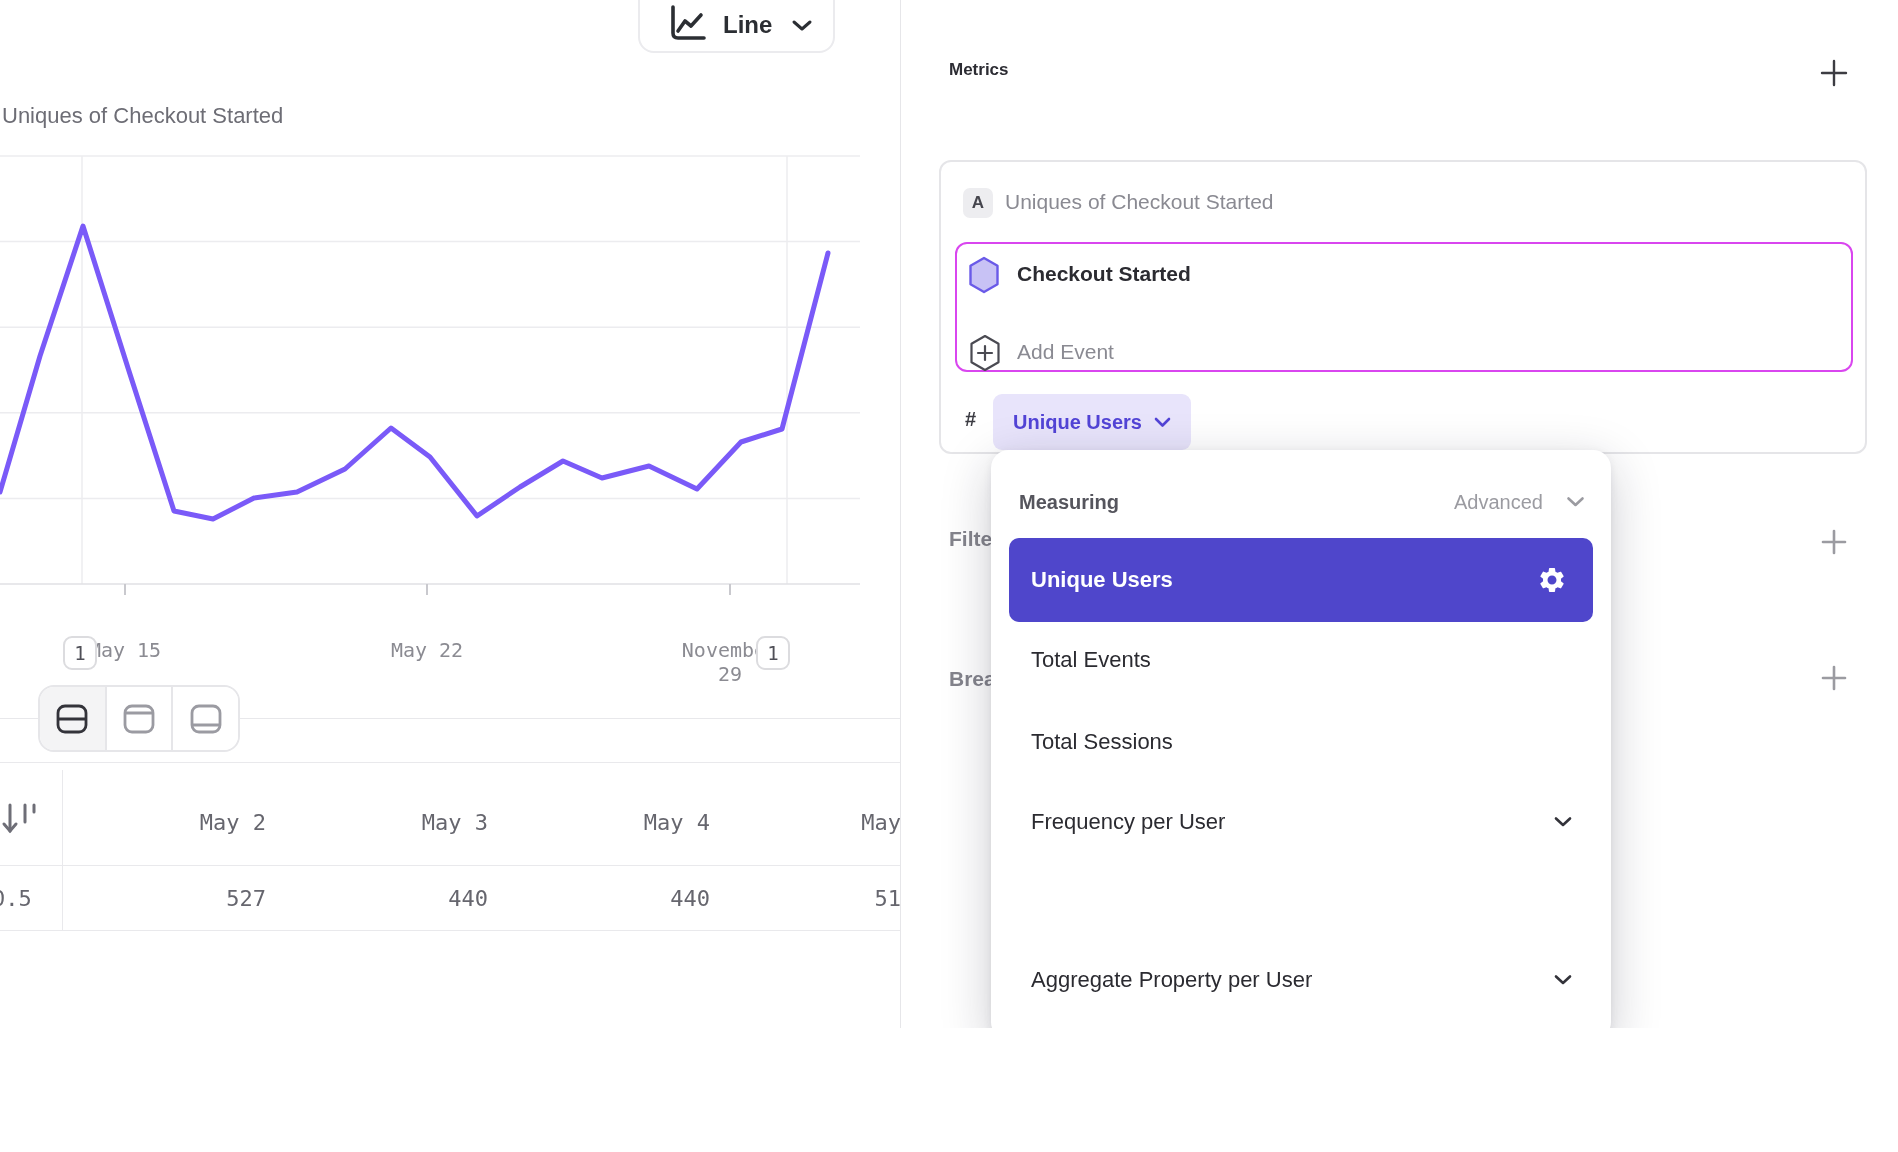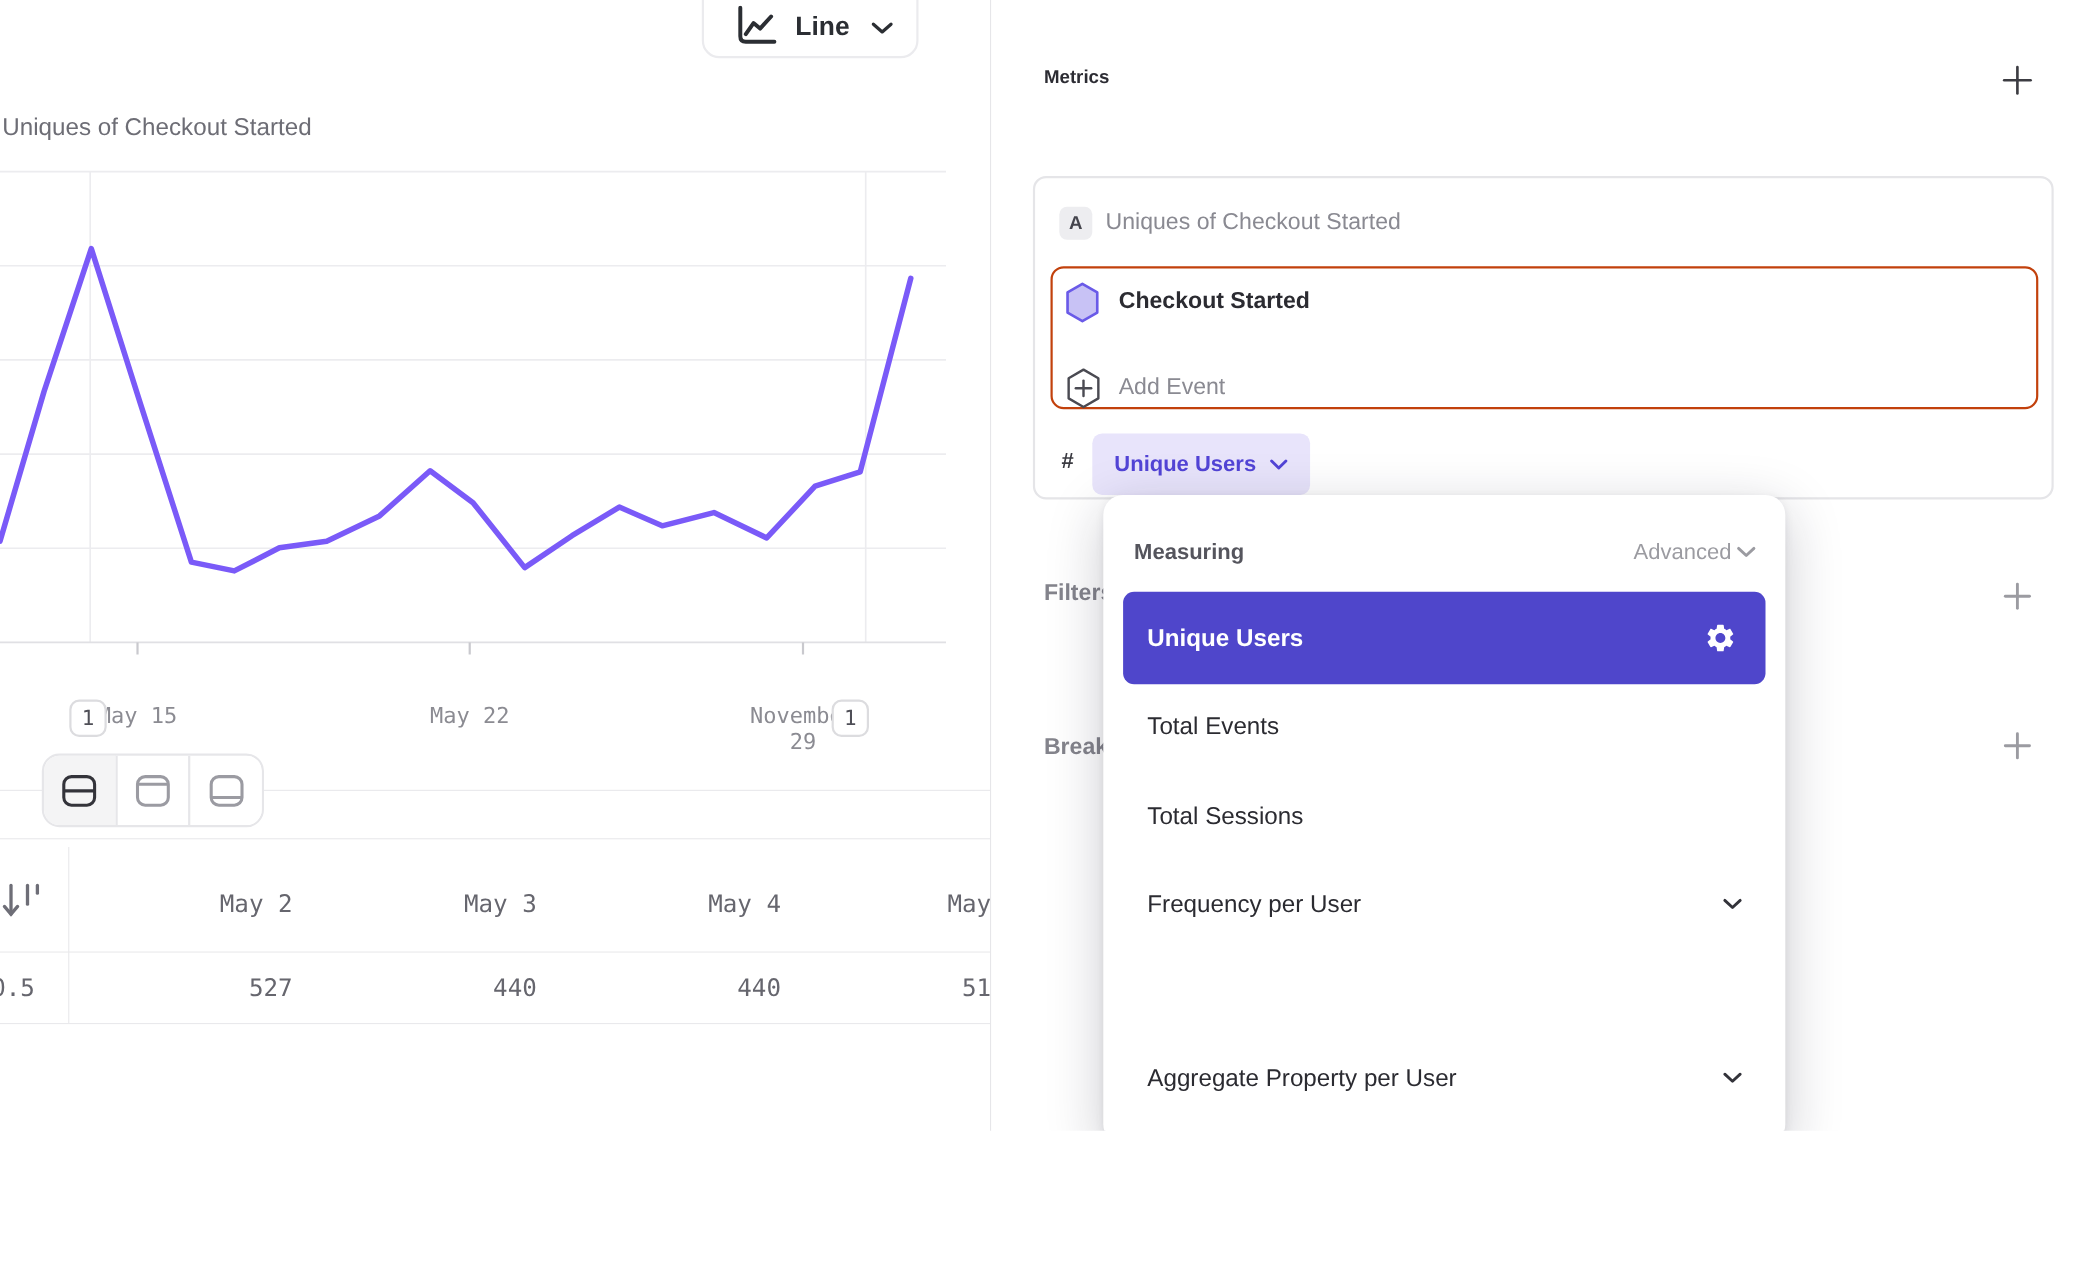--- a/index.html
+++ b/index.html
@@ -58,40 +58,40 @@
   .filters-add { left:916px; top:525px; }
   .breakdowns-add { left:916px; top:661px; }
 
   .metric-card { position:absolute; left:38px; top:160px; width:928px; height:294px;
     border:2px solid #e5e5e8; border-radius:12px; background:#fff; cursor:pointer; }
   .series-badge { position:absolute; left:22px; top:26px; width:30px; height:30px; background:#ededf0;
     border-radius:7px; display:flex; align-items:center; justify-content:center;
     font-size:17px; font-weight:700; color:#45454d; }
   .series-title { position:absolute; left:64px; top:28px; font-size:21px; font-weight:500; color:#8a8a92; white-space:nowrap; }
   .inner-card { position:absolute; left:14px; top:80px; width:898px; height:130px;
-    border:2px solid #c2410c; border-radius:12px; background:#fff; }
+    border:2px solid #d946ef; border-radius:12px; background:#fff; }
   .event-row-icon { position:absolute; left:11px; top:12px; }
   .event-row-label { position:absolute; left:60px; top:18px; font-size:21px; font-weight:600; color:#2b2b31; cursor:pointer; }
   .add-event-icon { position:absolute; left:12px; top:90px; }
   .add-event-label { position:absolute; left:60px; top:96px; font-size:21px; font-weight:500; color:#8a8a92; cursor:pointer; }
   .measure-symbol { position:absolute; left:24px; top:246px; font-size:20px; font-weight:700; color:#3b3b42; }
   .measure-pill { position:absolute; left:52px; top:232px; height:56px; padding:0 20px;
     border-radius:9px; display:flex; align-items:center; gap:12px; cursor:pointer;
     font-size:20px; font-weight:600; }
 
   .section-label { position:absolute; left:48px; font-size:21px; font-weight:700; color:#84848c; white-space:nowrap; }
   .filters-label { top:527px; } .breakdowns-label { top:667px; }
 
-  .measuring-dropdown { position:absolute; left:102px; top:450px; width:620px; height:590px;
+  .measuring-dropdown { position:absolute; left:90px; top:450px; width:620px; height:590px;
     background:#fff; border-radius:18px;
     box-shadow:0 14px 50px rgba(25,25,46,.22), 0 2px 8px rgba(25,25,46,.08);text-align:right; }
   .dd-header { position:absolute; left:28px; right:26px; top:34px; height:36px;
     display:flex; align-items:center; justify-content:space-between; }
   .dd-header .dd-title { font-size:20px; font-weight:600; color:#55555d; }
-  .dd-mode { display:flex; align-items:center; gap:4px; cursor:pointer; }
+  .dd-mode { display:flex; align-items:center; gap:23px; cursor:pointer; }
   .dd-mode .dd-mode-label { font-size:20px; font-weight:500; color:#9b9ba1; }
   .dd-row { position:absolute; left:18px; width:584px; height:80px; display:flex; align-items:center;
     justify-content:space-between; padding:0 20px 0 22px; border-radius:10px; cursor:pointer; }
   .dd-row .opt-label { font-size:22px; font-weight:500; color:#2b2b31; }
   .dd-row.selected { height:84px; padding:0 26px 0 22px; }
   .dd-row.selected .opt-label { color:#fff; font-weight:600; }
   .r-sel { top:88px; } .r-1 { top:170px; } .r-2 { top:252px; } .r-3 { top:332px; } .r-4 { top:414px; } .r-5 { top:490px; }
 
   svg { display:block; }
 </style>

